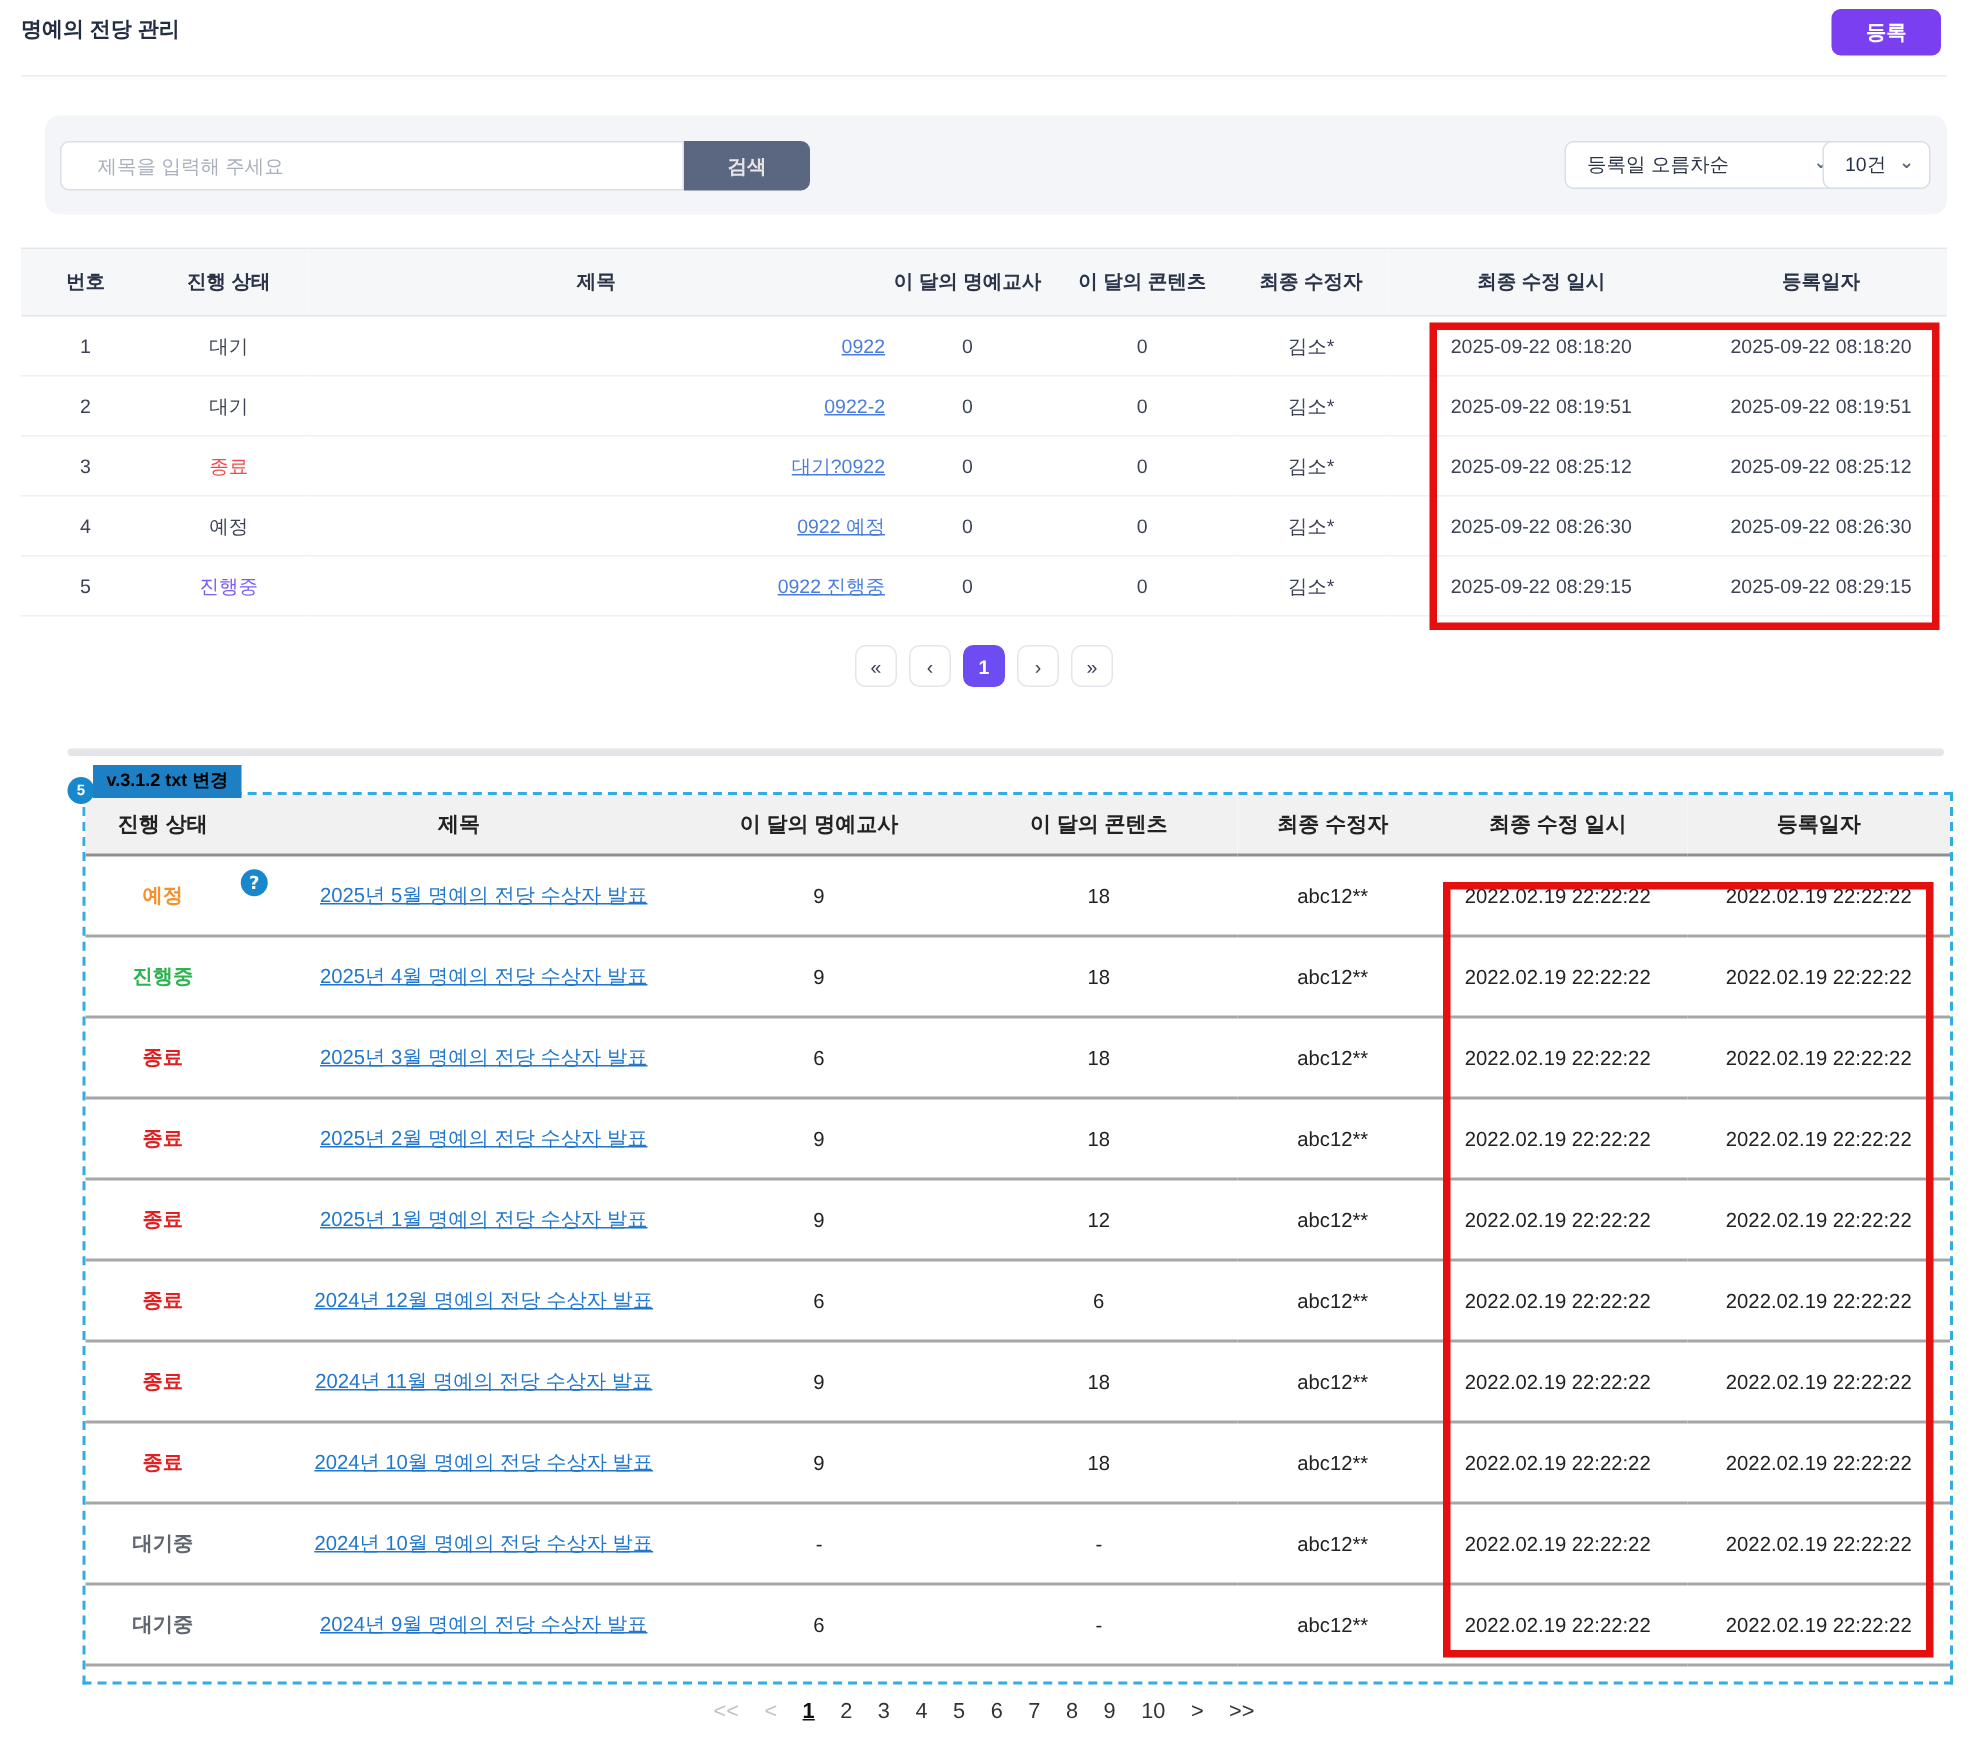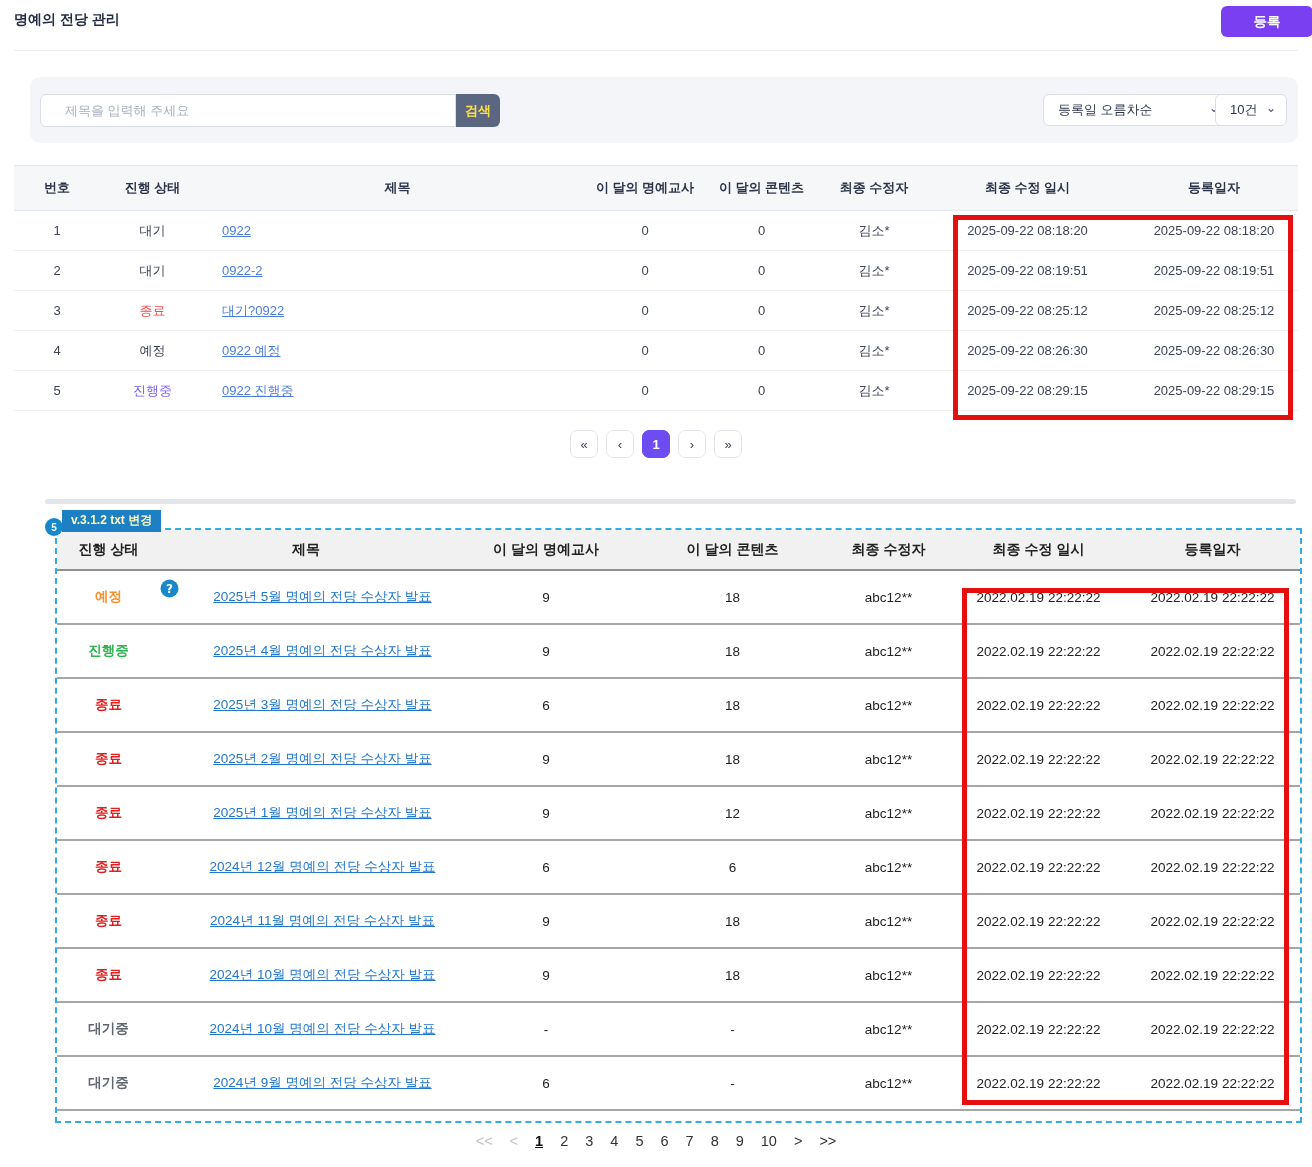--- a/index.html
+++ b/index.html
@@ -4,59 +4,59 @@
 <style>
   * { margin:0; padding:0; box-sizing:border-box; }
   html,body { background:#ffffff; }
   body {
     width:1312px; height:1167px; position:relative; overflow:hidden;
     font-family:"Liberation Sans","DejaVu Sans",sans-serif; color:#3c4355;
   }
   
   .page-title { position:absolute; left:14px; top:11px; font-size:14px; font-weight:700; color:#232d42; }
   .register-btn {
-    position:absolute; left:1221px; top:6px; width:92px; height:31px;
+    position:absolute; left:1221px; top:6px; width:73px; height:31px;
     background:var(--purple); color:#fff; font-size:13.5px; font-weight:700;
     border:none; border-radius:6px; cursor:pointer; font-family:inherit;
   }
   .top-divider { position:absolute; left:14px; top:50px; width:1284px; height:1px; background:#e9ebee; }
 
   
   .search-panel {
     position:absolute; left:30px; top:77px; width:1268px; height:66px;
     background:#f4f5f8; border-radius:10px;
   }
   .search-input {
     position:absolute; left:10px; top:17px; width:416px; height:33px;
     border:1px solid #dadfe6; border-radius:6px 0 0 6px; background:#fff;
     padding:0 24px; font-size:13px; color:#3c4355; font-family:inherit; outline:none;
   }
   .search-input::placeholder { color:#a9b0bc; }
   .search-btn {
-    position:absolute; left:426px; top:17px; width:44px; height:33px;
-    background:#5b6780; color:#fde047; font-size:13px; font-weight:700;
+    position:absolute; left:426px; top:17px; width:84px; height:33px;
+    background:#5b6780; color:#e5e5e5; font-size:13px; font-weight:700;
     border:none; border-radius:0 6px 6px 0; cursor:pointer; font-family:inherit;
   }
   .select-box {
     position:absolute; top:17px; height:32px; background:#fff; border:1px solid #d9dee5;
     border-radius:6px; font-size:13px; color:#2b3448; display:flex; align-items:center;
     justify-content:space-between; padding:0 10px 0 14px; cursor:pointer;
   }
   .select-sort { left:1013px; width:187px; }
   .select-count { left:1185px; width:72px; }
   .chevron { font-size:12px; color:#5b6780; font-weight:700; transform:translateY(-2px); }
 
   
   .table1 { position:absolute; left:14px; top:165px; width:1284px; border-collapse:collapse; table-layout:fixed; }
   .table1 thead tr { height:45px; background:#f6f7f9; }
   .table1 thead tr { border-top:1px solid #e4e7ec; border-bottom:1px solid #e4e7ec; }
   .table1 th { font-size:13px; font-weight:700; color:#2b3448; text-align:center; }
   .table1 tbody tr { height:40px; border-bottom:1px solid #eef0f3; }
   .table1 td { font-size:13px; color:#3c4355; text-align:center; }
-  .table1 td.title-cell { text-align:left; padding-left:17px; }
+  .table1 td.title-cell { text-align:right; padding-left:17px; }
   .table1 a { color:#4a7ddd; text-decoration:underline; }
 
   
   .pagination1 { position:absolute; left:0; top:430px; width:1312px; display:flex; justify-content:center; gap:8px; }
   .pg-btn {
     min-width:28px; height:28px; border:1px solid #e3e6ea; border-radius:7px; background:#fff;
     color:#3c4355; font-size:13px; display:flex; align-items:center; justify-content:center; cursor:pointer;
     padding:0 6px;
   }
   .pg-btn.active { background:var(--pg-active); border-color:var(--pg-active); color:#fff; font-weight:700; }
@@ -64,21 +64,21 @@
   
   .divider-bar { position:absolute; left:45px; top:499px; width:1251px; height:5px; background:#e3e5e9; border-radius:3px; }
 
   
   .anno-badge {
     position:absolute; left:45px; top:518px; width:18px; height:18px; border-radius:50%;
     background:var(--anno-blue); color:#fff; font-size:10px; font-weight:700;
     display:flex; align-items:center; justify-content:center; z-index:6;
   }
   .anno-label {
-    position:absolute; left:62px; top:510px; background:#1d7fc4; color:#fef9c3;
+    position:absolute; left:62px; top:510px; background:#1d7fc4; color:#000000;
     font-size:12px; font-weight:700; padding:2px 9px 3px; z-index:6;
   }
 
   
   .table2-wrap {
     position:absolute; left:55px; top:528px; width:1247px; height:595px;
     border:2px dashed #33ace6; background:#fff; padding-bottom:10px;
   }
   .table2 { width:100%; border-collapse:collapse; table-layout:fixed; }
   .table2 thead tr { height:40px; background:#f1f1f1; border-bottom:2px solid #8f8f8f; }

